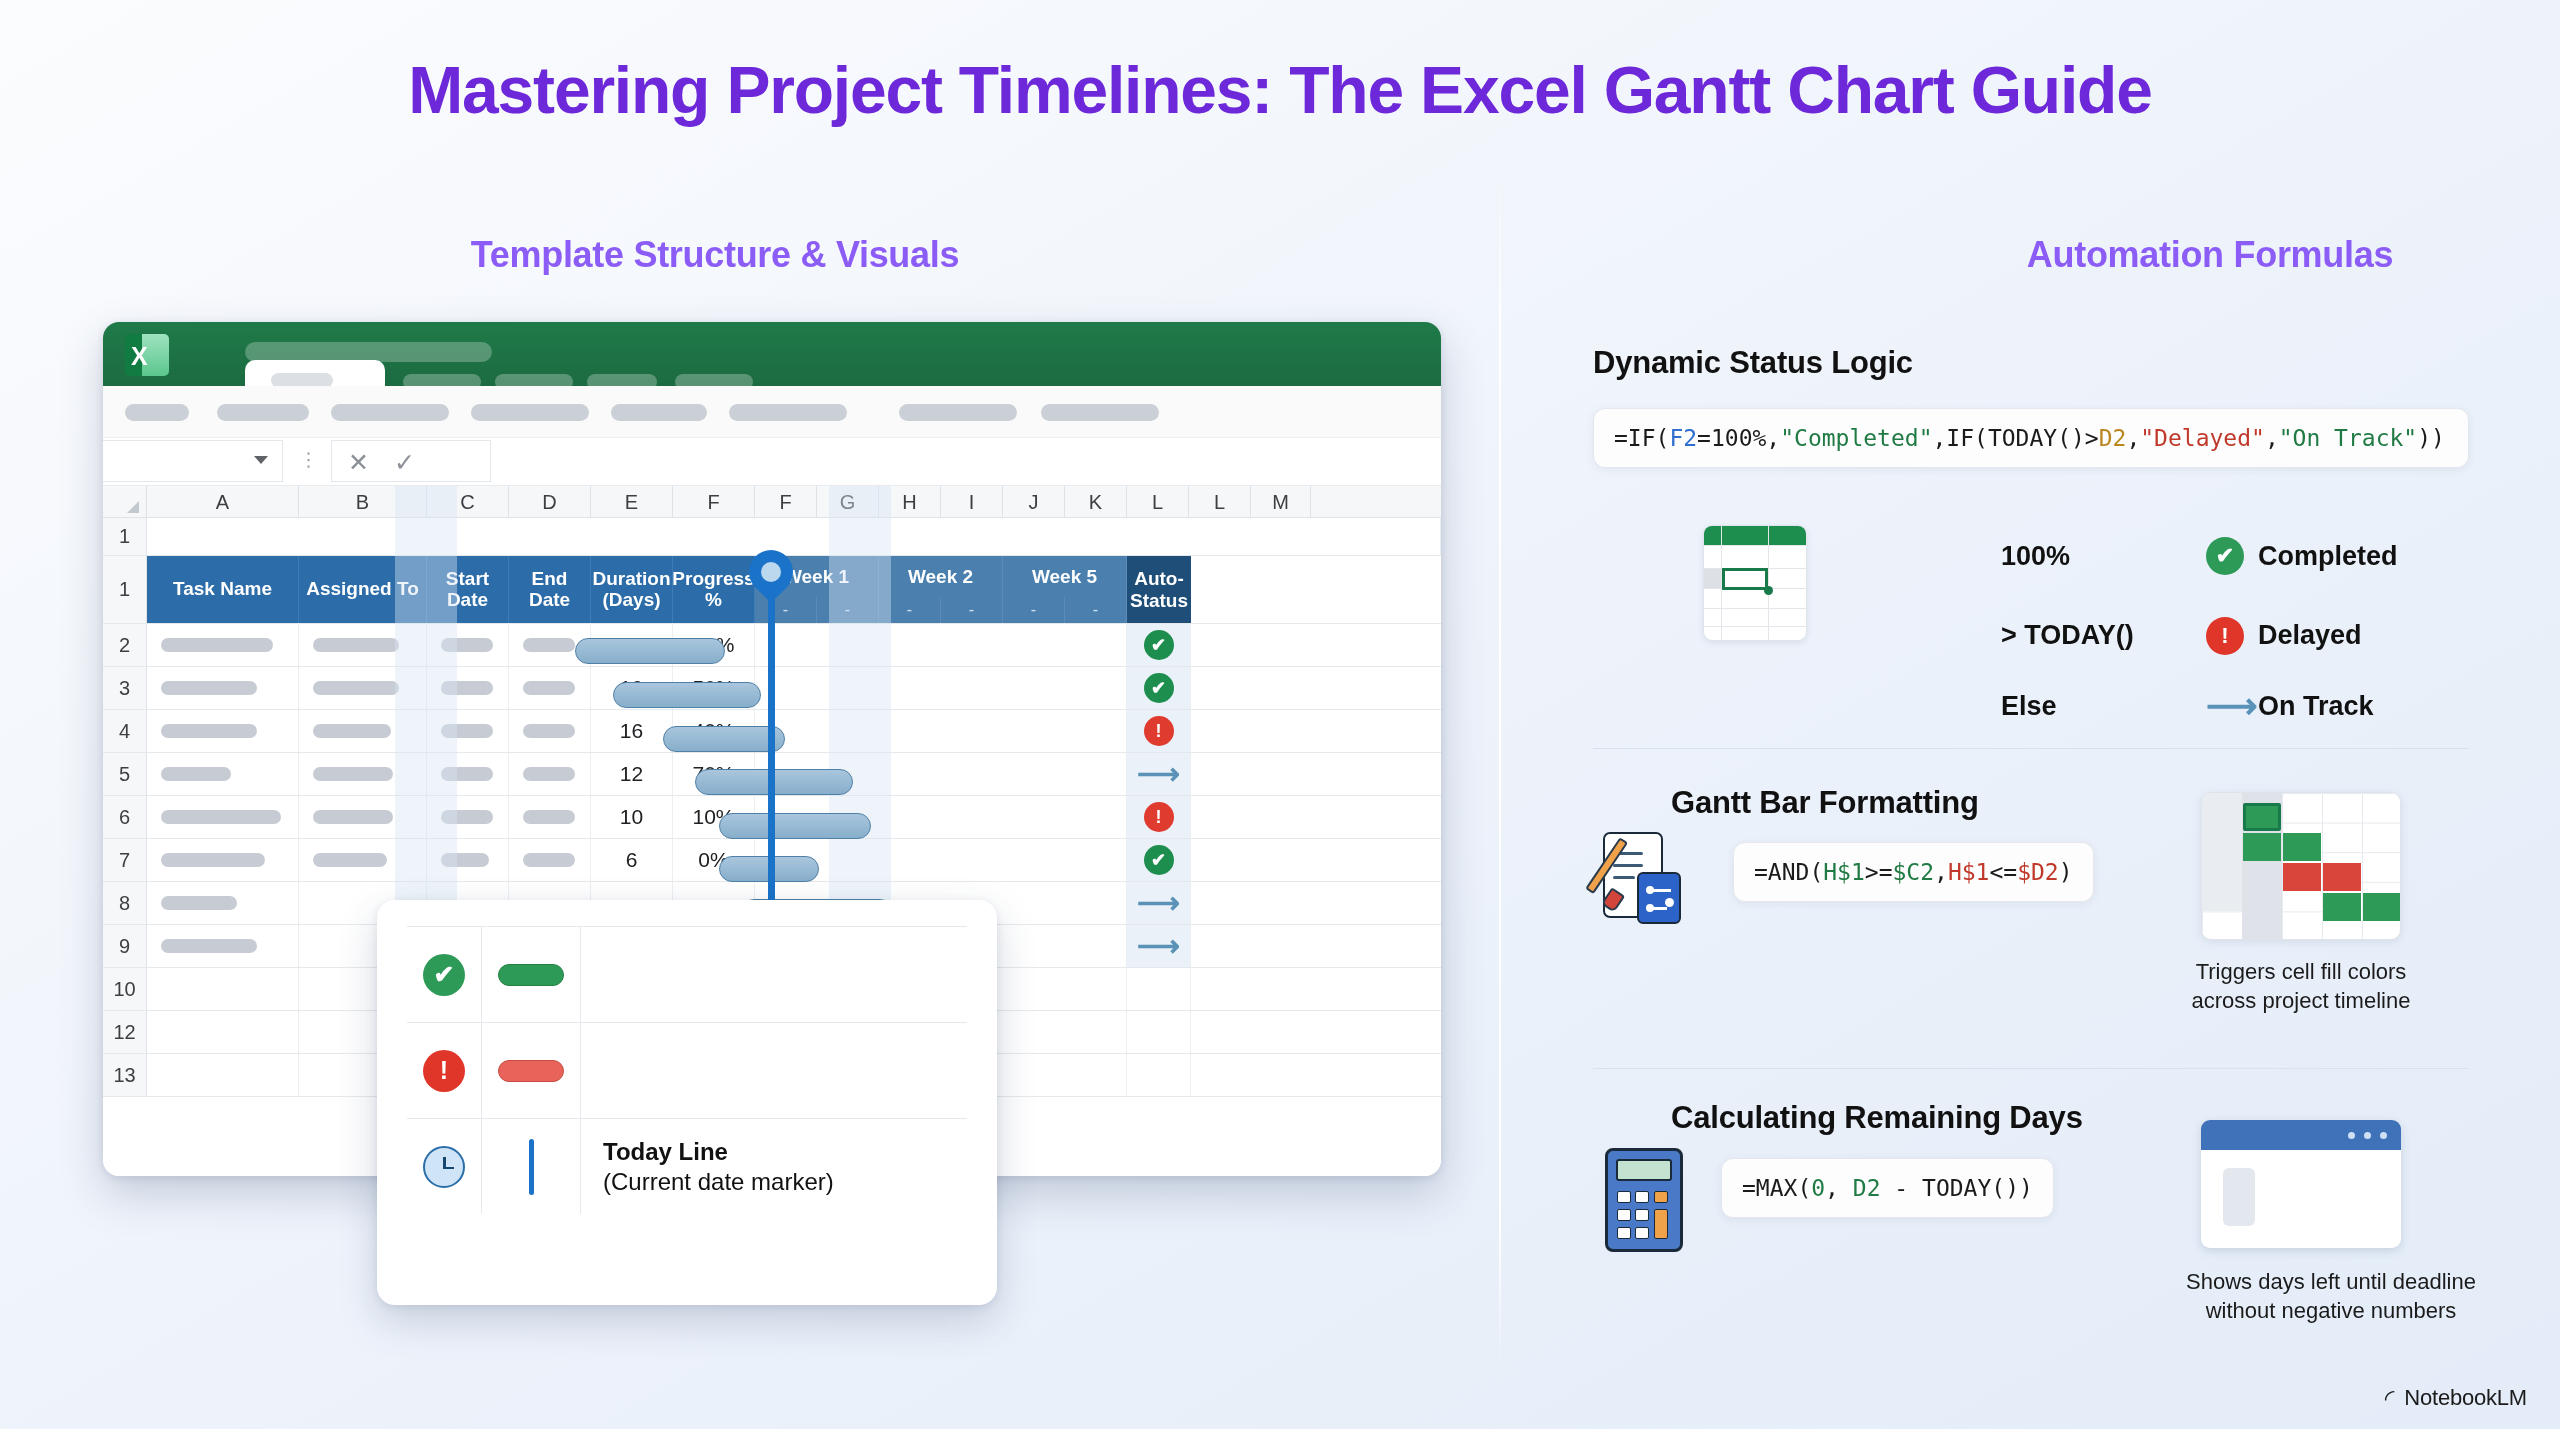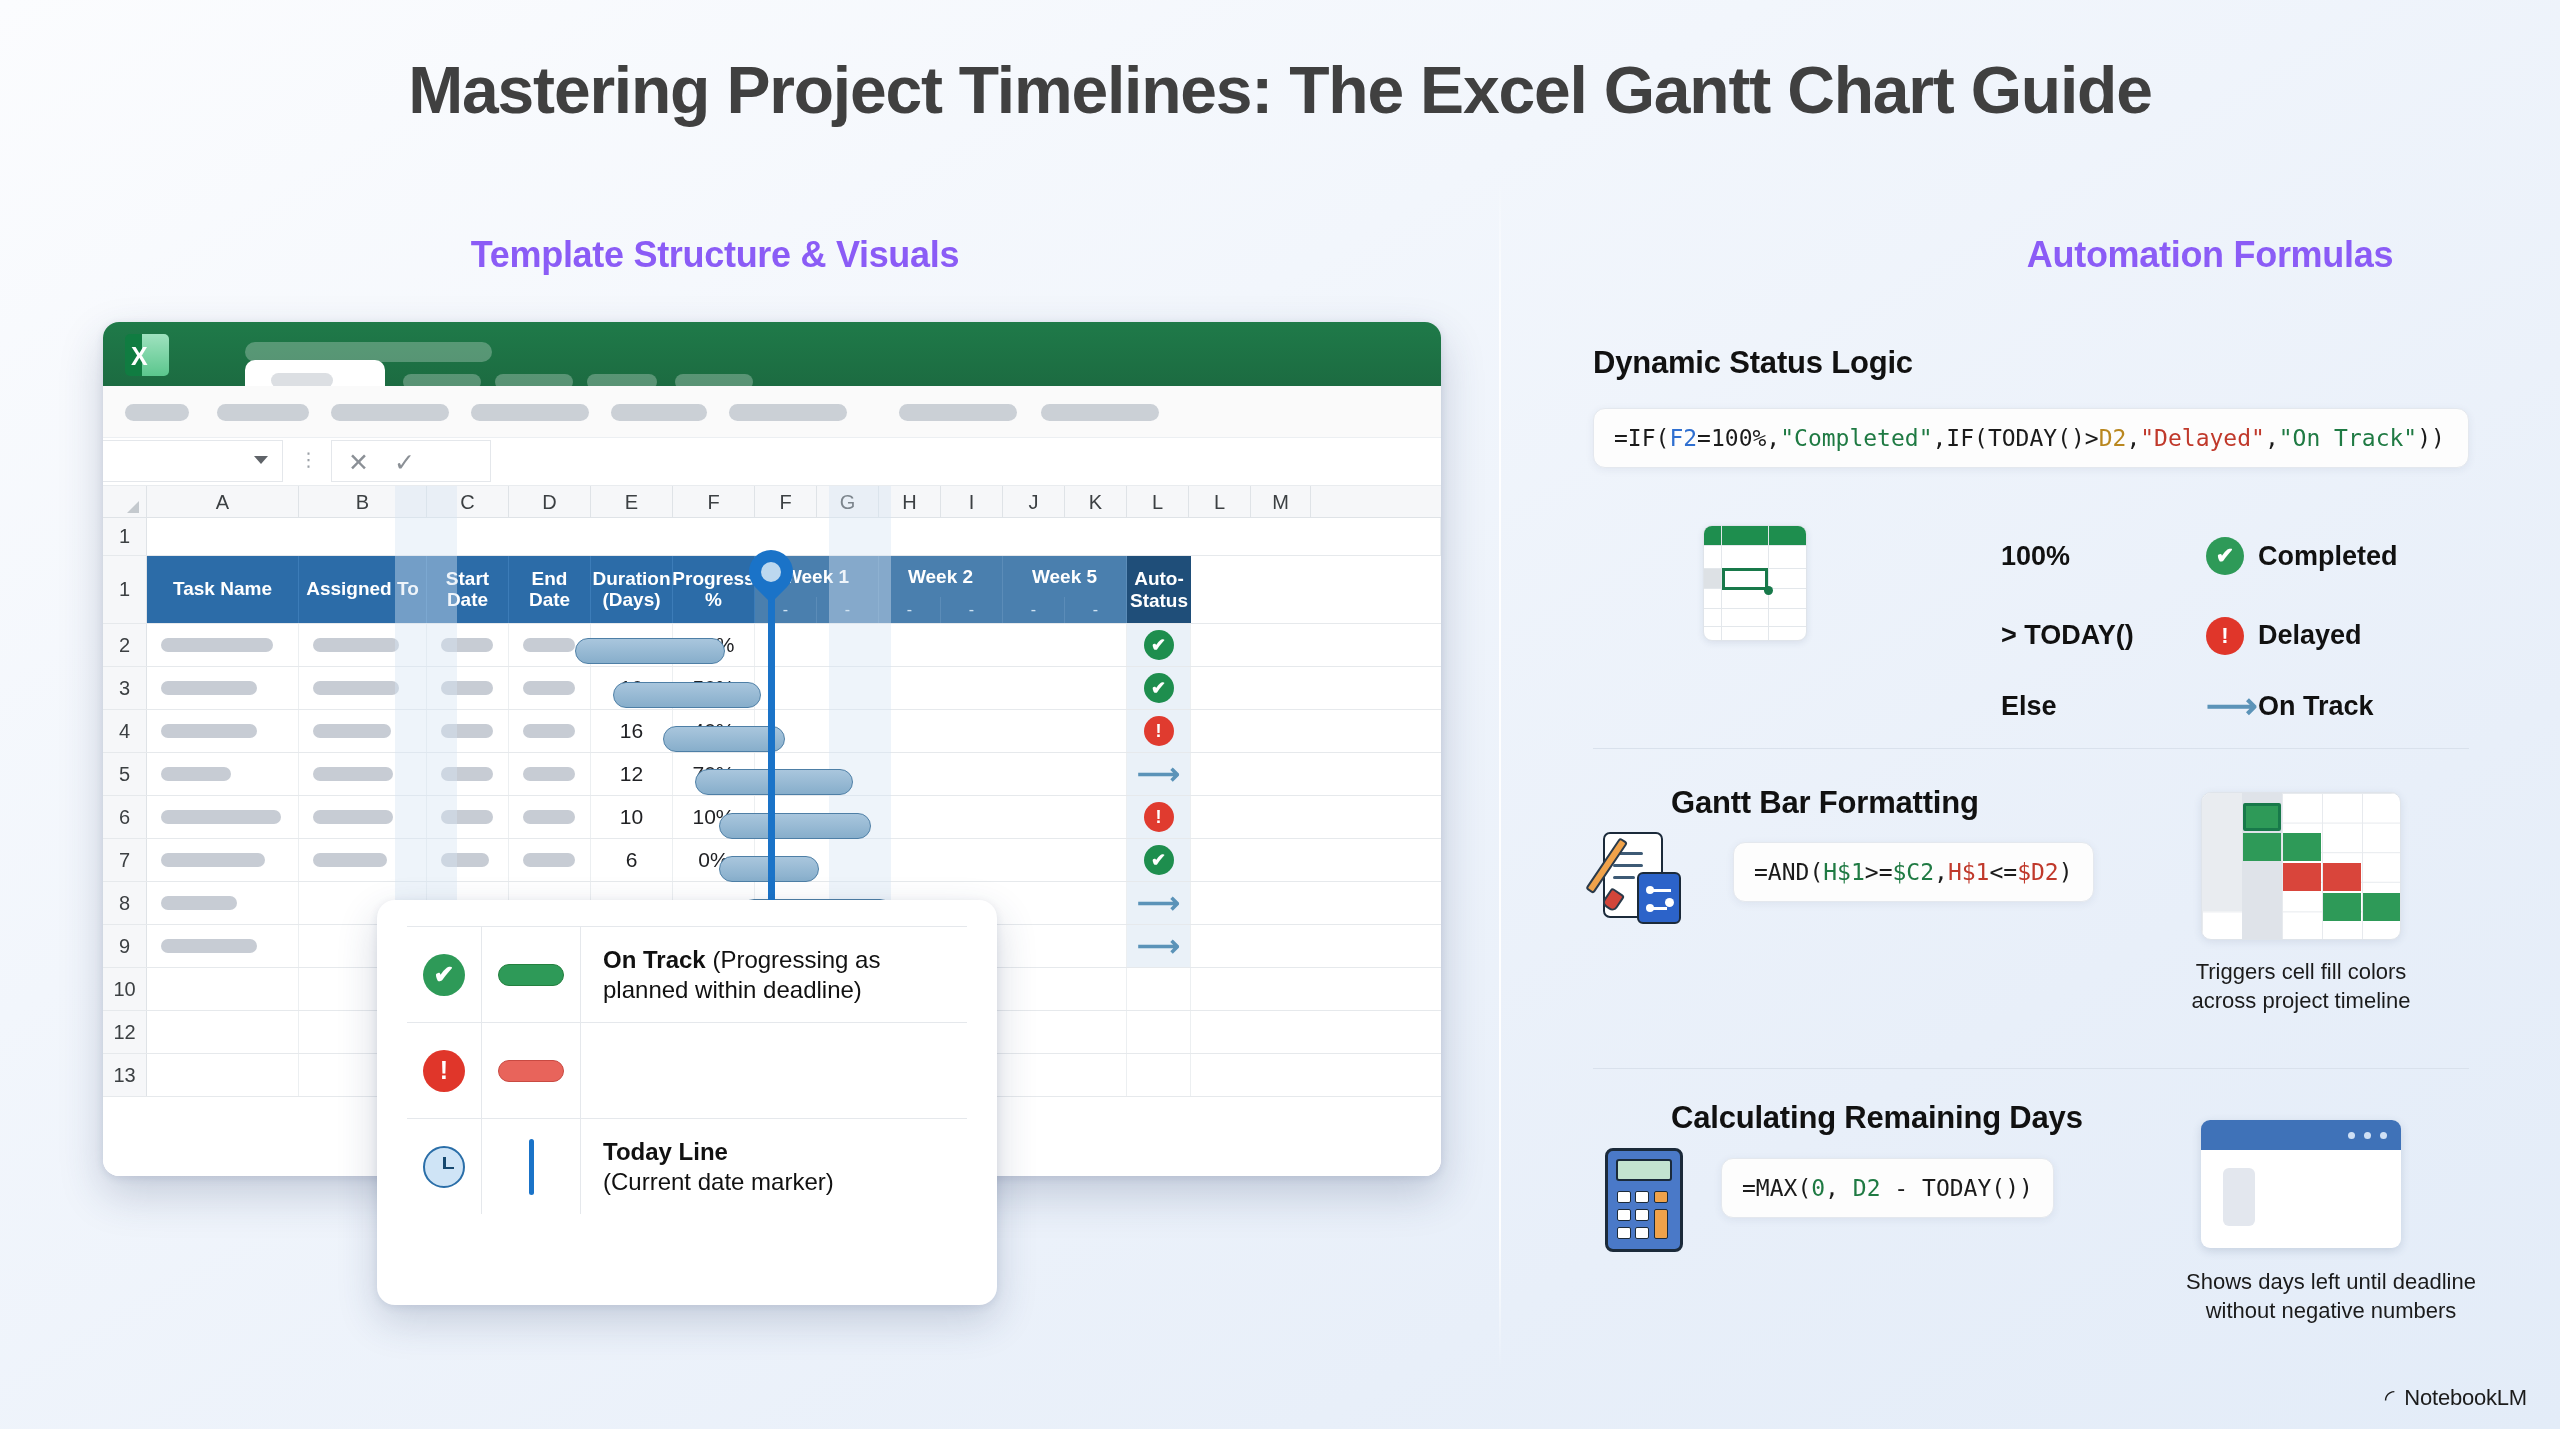--- a/index.html
+++ b/index.html
@@ -8,21 +8,21 @@
     font-family: "Liberation Sans", sans-serif;
     background: linear-gradient(150deg, #fbfcfe 0%, #f2f6fc 35%, #e8eff9 75%, #e3ecf8 100%);
     position: relative;
   }
 
   
   .page-title {
     position: absolute; top: 52px; left: 0; width: 2560px;
     text-align: center;
     font-size: 66px; font-weight: 700; letter-spacing: -1.2px;
-    color: #404040;
+    color: #6d28d9;
   }
 
   
   .col-heading {
     position: absolute; font-size: 36px; font-weight: 700; color: #8b5cf6;
     letter-spacing: -0.3px;
   }
   #heading-left  { top: 234px; left: 340px; width: 750px; text-align: center; }
   #heading-right { top: 234px; left: 1700px; width: 1020px; text-align: center; }
 
@@ -579,23 +579,20 @@
 
 <div class="legend-card">
 
   <div class="legend-row">
     <div class="lg-icon">
         <div class="ic-circle ok">✔</div>
       </div>
     <div class="lg-swatch">
         <div class="bar-green"></div>
       </div>
-    <div class="lg-text">
-      <b>On Track</b><span> (Progressing as planned within deadline)</span>
-    </div>
   </div>
 
   <div class="legend-row">
     <div class="lg-icon">
         <div class="ic-circle err">!</div>
       </div>
     <div class="lg-swatch">
         <div class="bar-red"></div>
       </div>
   </div>

